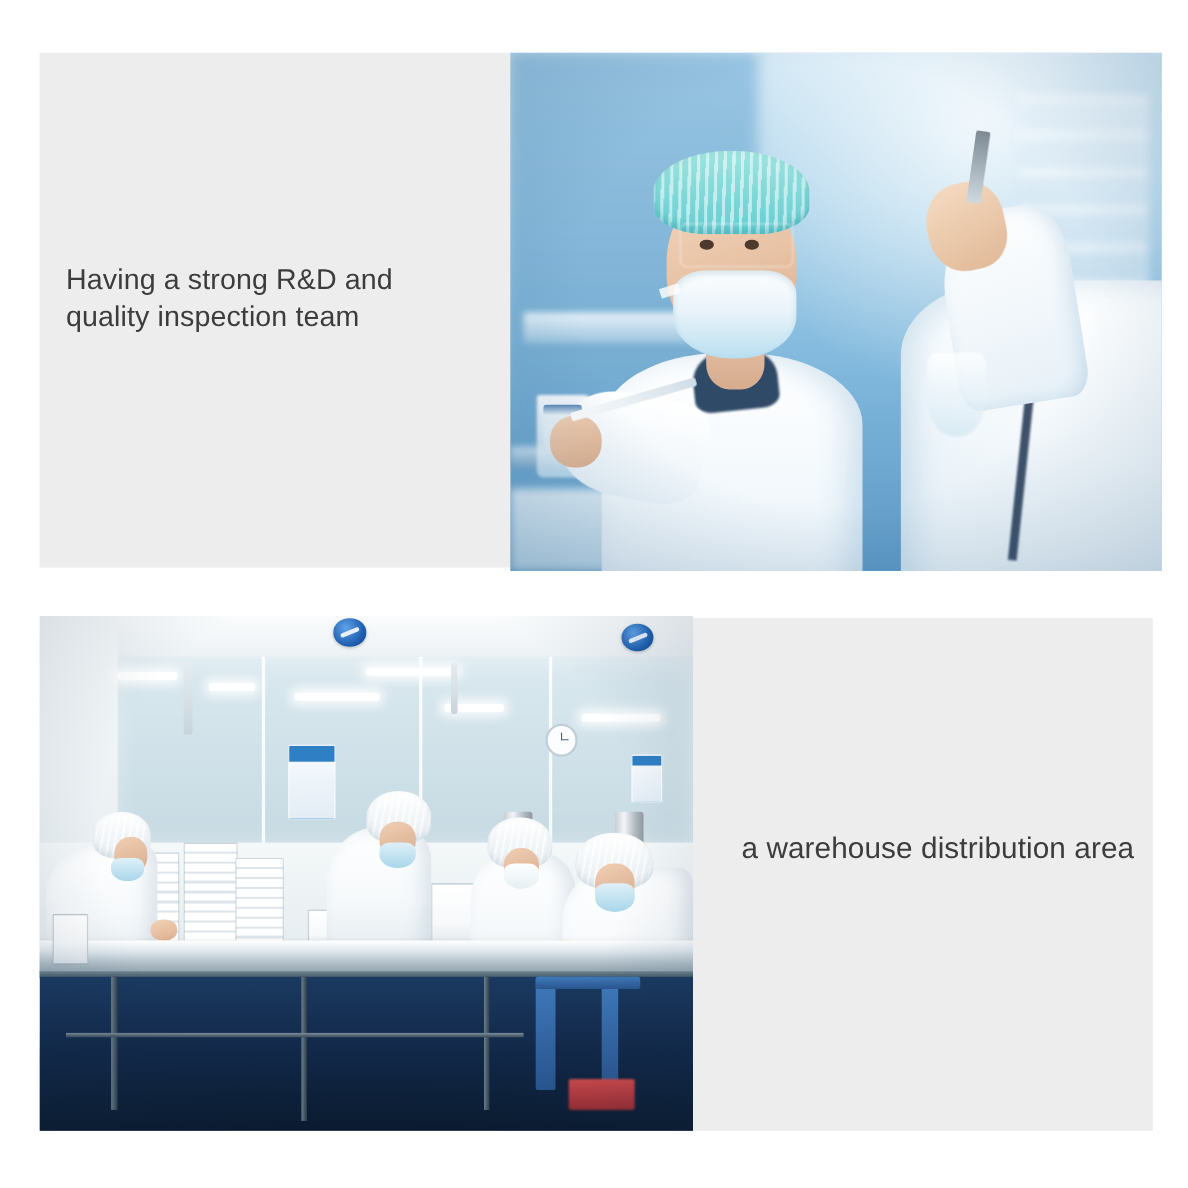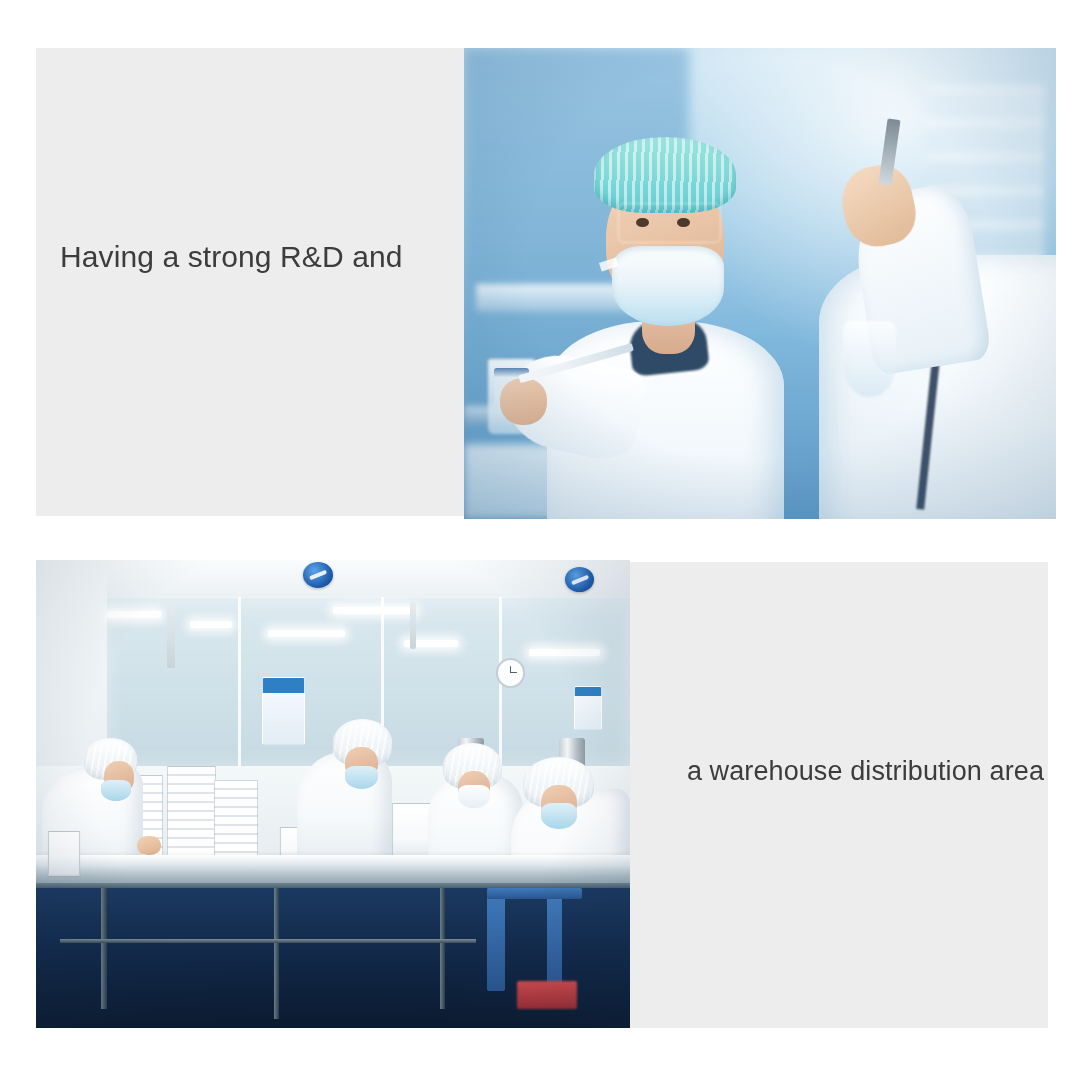--- a/index.html
+++ b/index.html
@@ -39,21 +39,21 @@
     height: 468px;
     background: #ededed;
   }
 
   .caption-top {
     position: absolute;
     left: 24px;
     top: 190px;
     width: 392px;
     color: #3c3c3c;
-    font-size: 30px;
+    font-size: 26px;
     line-height: 1.28;
     font-weight: 400;
     letter-spacing: 0.1px;
   }
   .caption-top .cap-line { display: block; white-space: nowrap; }
 
   .photo-top {
     position: absolute;
     left: 428px;
     top: 0;
@@ -95,21 +95,21 @@
     position: absolute;
     left: 44px;
     top: 192px;
     width: 370px;
     color: #3c3c3c;
     font-size: 27px;
     line-height: 1.32;
     font-weight: 400;
     letter-spacing: 0.1px;
   }
-  .caption-bottom .cap-line { display: block; white-space: nowrap; text-align: right; }
+  .caption-bottom .cap-line { display: block; white-space: nowrap; }
 
   
   .scene { position: absolute; inset: 0; }
   .ly { position: absolute; }
 
   
   .lab-bg {
     inset: 0;
     background:
       radial-gradient(circle at 72% 14%, rgba(255,255,255,.78) 0%, rgba(255,255,255,0) 42%),
@@ -450,20 +450,21 @@
 </head>
 <body>
 
 <div class="page">
 
   <div class="section-top">
 
     <div class="caption-panel-top">
       <div class="caption-top">
         <span class="cap-line">Having a strong R&amp;D and</span>
+        <span class="cap-line">quality inspection team</span>
       </div>
     </div>
 
     <div class="photo-top" aria-label="Two laboratory technicians in blue hairnets, face masks and white lab coats inspecting a sample vial in a blue-lit laboratory">
       <div class="scene">
         <div class="ly lab-bg"></div>
         <div class="ly lab-wallpanel"></div>
         <div class="ly lab-rack"></div>
         <div class="ly lab-shelf"></div>
         <div class="ly lab-shelf2"></div>

